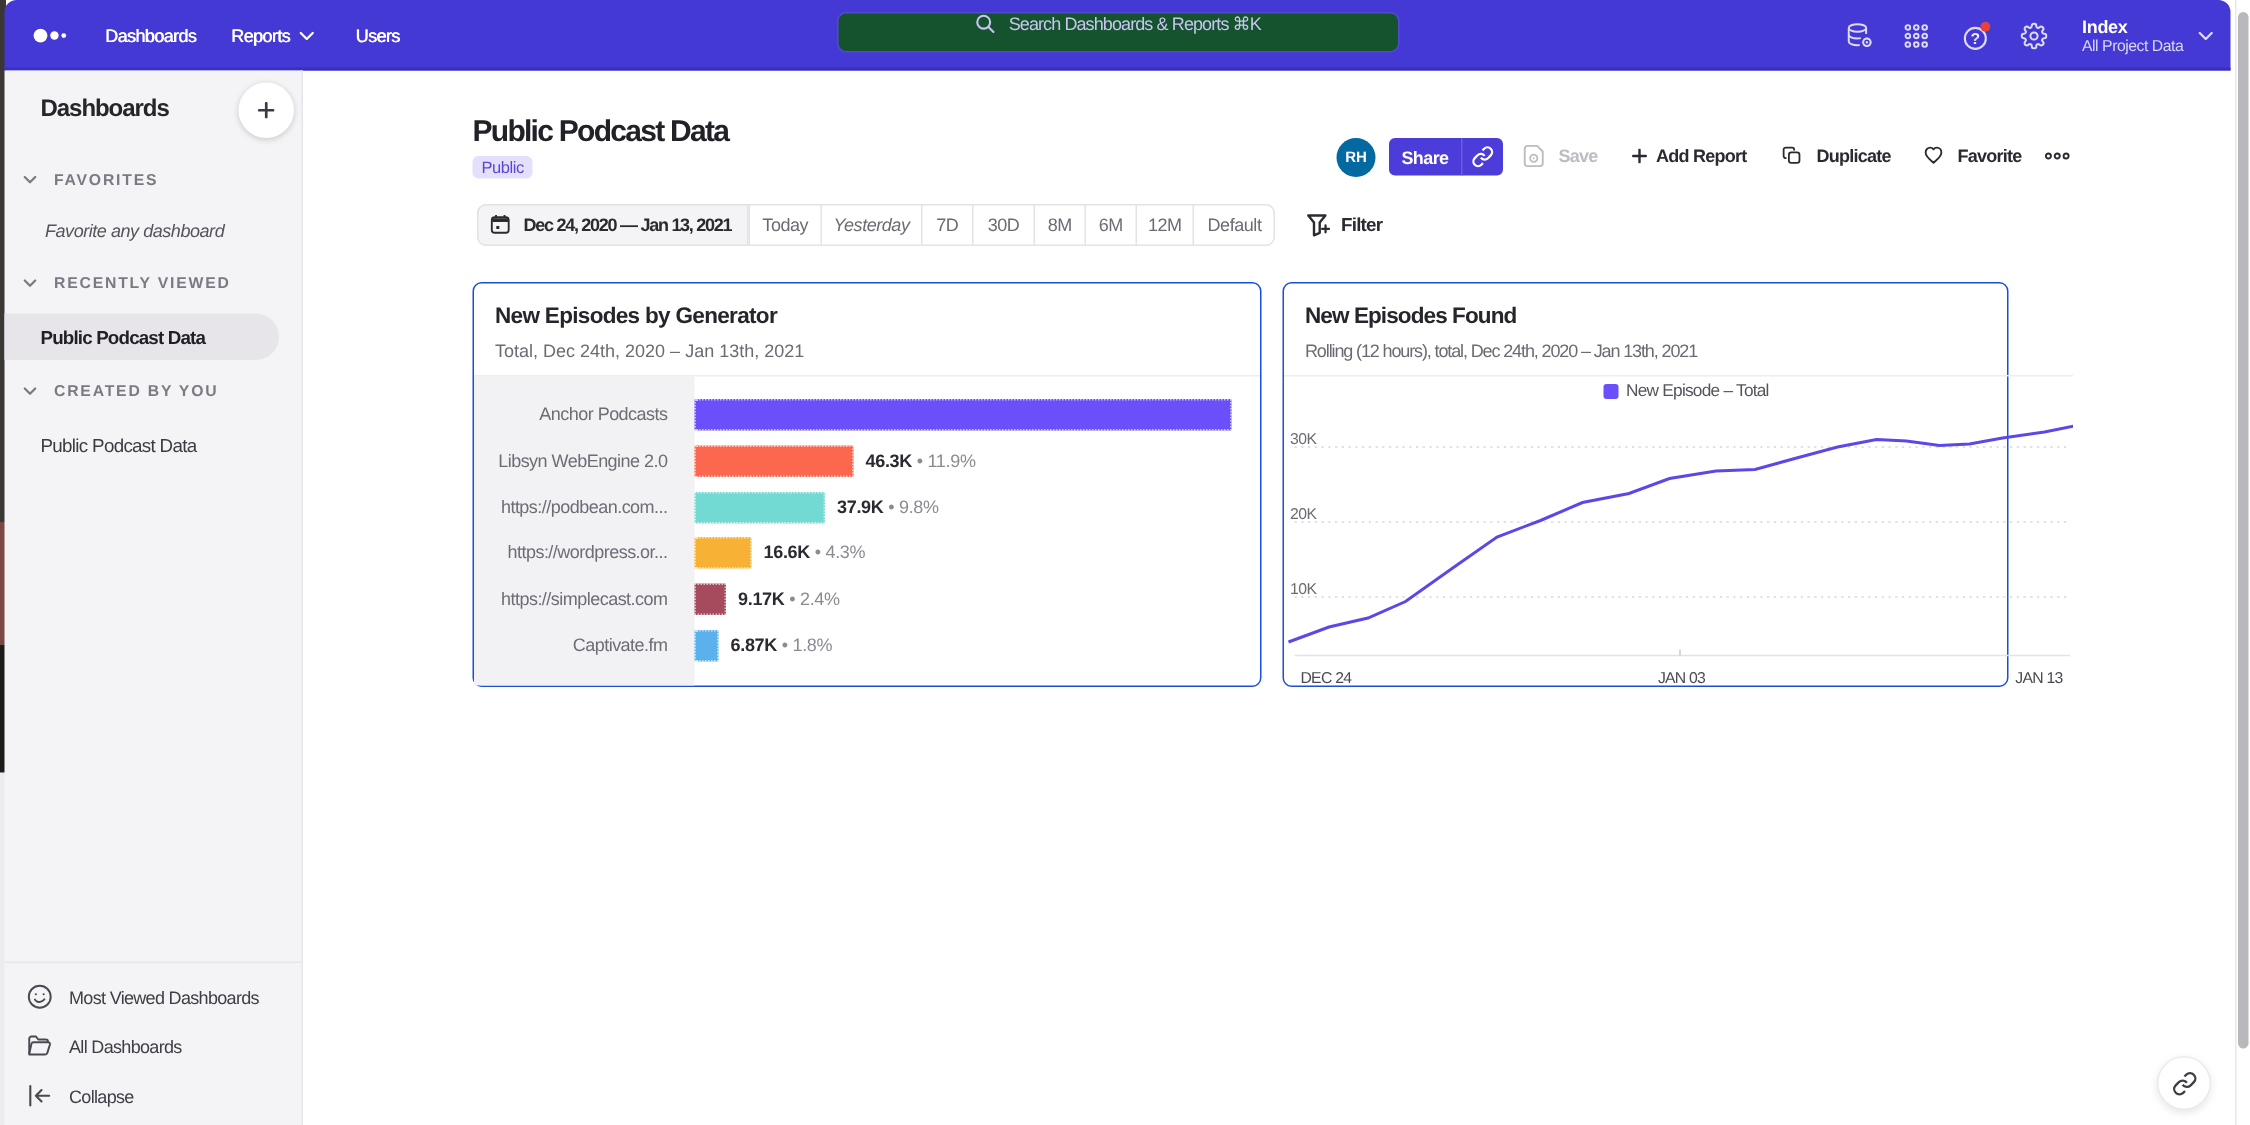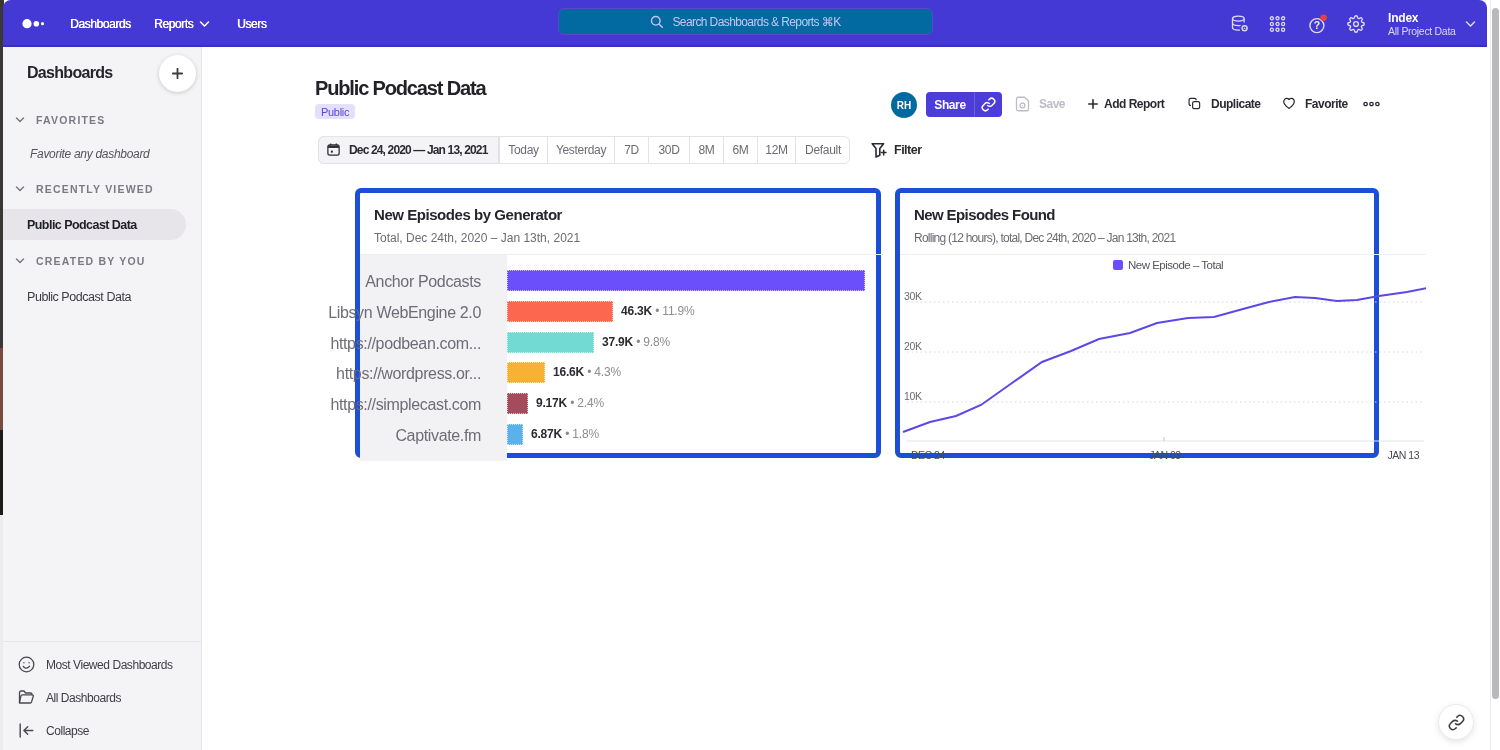--- a/index.html
+++ b/index.html
@@ -1,29 +1,29 @@
 <!DOCTYPE html>
 <html><head>
 <meta charset="utf-8">
 <style>
 * { margin:0; padding:0; box-sizing:border-box; }
 html,body { width:1500px; height:750px; overflow:hidden; }
 body { font-family:"Liberation Sans", sans-serif; background:#fff; position:relative; }
 .abs { position:absolute; }
 #nav { left:3px; top:0; width:1484px; height:47px; background:#4439d4; border-radius:8px 8px 0 0; }
 .navtxt { color:#fff; font-size:12px; letter-spacing:-0.4px; text-shadow:0.4px 0 0 #fff; }
-#search { left:555px; top:8px; width:375px; height:27px; background:#0369a1; border:1px solid #554ace; border-radius:6px; color:#c9c5f1; font-size:12px; letter-spacing:-0.6px; display:flex; align-items:center; justify-content:center; }
+#search { left:555px; top:8px; width:375px; height:27px; background:#14532d; border:1px solid #554ace; border-radius:6px; color:#c9c5f1; font-size:12px; letter-spacing:-0.6px; display:flex; align-items:flex-start; justify-content:center; }
 #side { left:3px; top:47px; width:199px; height:703px; background:#f4f3f5; border-right:1px solid #e7e5e9; }
 .secHead { font-size:10.5px; font-weight:bold; letter-spacing:1.2px; color:#7b7a83; }
 .chev { width:10px; height:10px; }
 .sideitem { font-size:12px; letter-spacing:-0.45px; color:#3f3e46; }
 .ctitle { font-size:15px; font-weight:bold; color:#26252c; letter-spacing:-0.45px; }
 .csub { font-size:12px; color:#6c6b74; }
-.card { position:absolute; background:#fff; border:5px solid #1d4ed8; border-radius:6px;margin-left:40px; }
-.rowlab { position:absolute; right:395px; font-size:16px; letter-spacing:-0.35px; color:#6e6d76; white-space:nowrap; }
+.card { position:absolute; background:#fff; border:1px solid #1d4ed8; border-radius:6px; }
+.rowlab { position:absolute; right:395px; font-size:12px; letter-spacing:-0.35px; color:#6e6d76; white-space:nowrap; }
 .bar { position:absolute; left:147px; height:21px; border:1px dotted rgba(255,255,255,.65); }
 .bval { position:absolute; font-size:12px; white-space:nowrap; letter-spacing:-0.2px; }
 .bval b { color:#2b2a31; font-weight:bold; }
 .bval span { color:#8c8b94; }
 .seg { position:absolute; top:136px; height:28px; display:flex; align-items:center; justify-content:center; font-size:12px; letter-spacing:-0.3px; color:#6c6b74; border-left:1px solid #e3e2e6; }
 .actlab { position:absolute; font-size:12px; font-weight:bold; letter-spacing:-0.5px; color:#2b2a31; }
 </style>
 </head>
 <body>
 <div class="abs" style="left:0;top:0;width:4px;height:750px;background:#3a3735;"></div>
@@ -170,21 +170,21 @@
 <div class="abs" style="left:318px;top:136px;width:532px;height:28px;border:1px solid #e3e2e6;border-radius:6px;background:#fff;"></div>
 <div class="abs" style="left:318px;top:136px;width:181px;height:28px;background:#f4f3f5;border:1px solid #e3e2e6;border-radius:6px 0 0 6px;"></div>
 <svg class="abs" style="left:326px;top:142px;" width="15" height="15" viewBox="0 0 24 24" fill="none" stroke="#2b2a31" stroke-width="2">
     <rect x="3" y="4.5" width="18" height="16.5" rx="3"></rect>
     <path d="M3.5 5.5 h17 v4 h-17 z" fill="#2b2a31" stroke="none"></path>
     <path d="M7.5 2.2 v3 M16.5 2.2 v3"></path>
     <path d="M7.8 13.8 h3.2 v3.2 h-3.2 z" fill="#2b2a31" stroke="none"></path>
   </svg>
 <div class="abs" style="left:349px;top:143px;font-size:12px;font-weight:bold;letter-spacing:-0.85px;color:#2b2a31;">Dec 24, 2020 — Jan 13, 2021</div>
 <div class="seg" style="left:499px;width:48px;">Today</div>
-<div class="seg" style="left:547px;width:67px;">Yesterday</div>
+<div class="seg" style="left:547px;width:67px;font-style:italic;">Yesterday</div>
 <div class="seg" style="left:614px;width:34px;">7D</div>
 <div class="seg" style="left:648px;width:41px;">30D</div>
 <div class="seg" style="left:689px;width:34px;">8M</div>
 <div class="seg" style="left:723px;width:34px;">6M</div>
 <div class="seg" style="left:757px;width:38px;">12M</div>
 <div class="seg" style="left:795px;width:55px;">Default</div>
 <svg class="abs" style="left:871px;top:142px;" width="16" height="16" viewBox="0 0 16 16" fill="none" stroke="#2b2a31" stroke-width="1.6">
     <path d="M1.2 1.7 H12.6 L8.8 6.4 V13.2 L5 14.9 V6.4 Z" stroke-linejoin="round"></path>
     <path d="M12.7 8.3 v4.6 M10.4 10.6 h4.6" stroke-linecap="round" stroke-width="1.5"></path>
   </svg>

